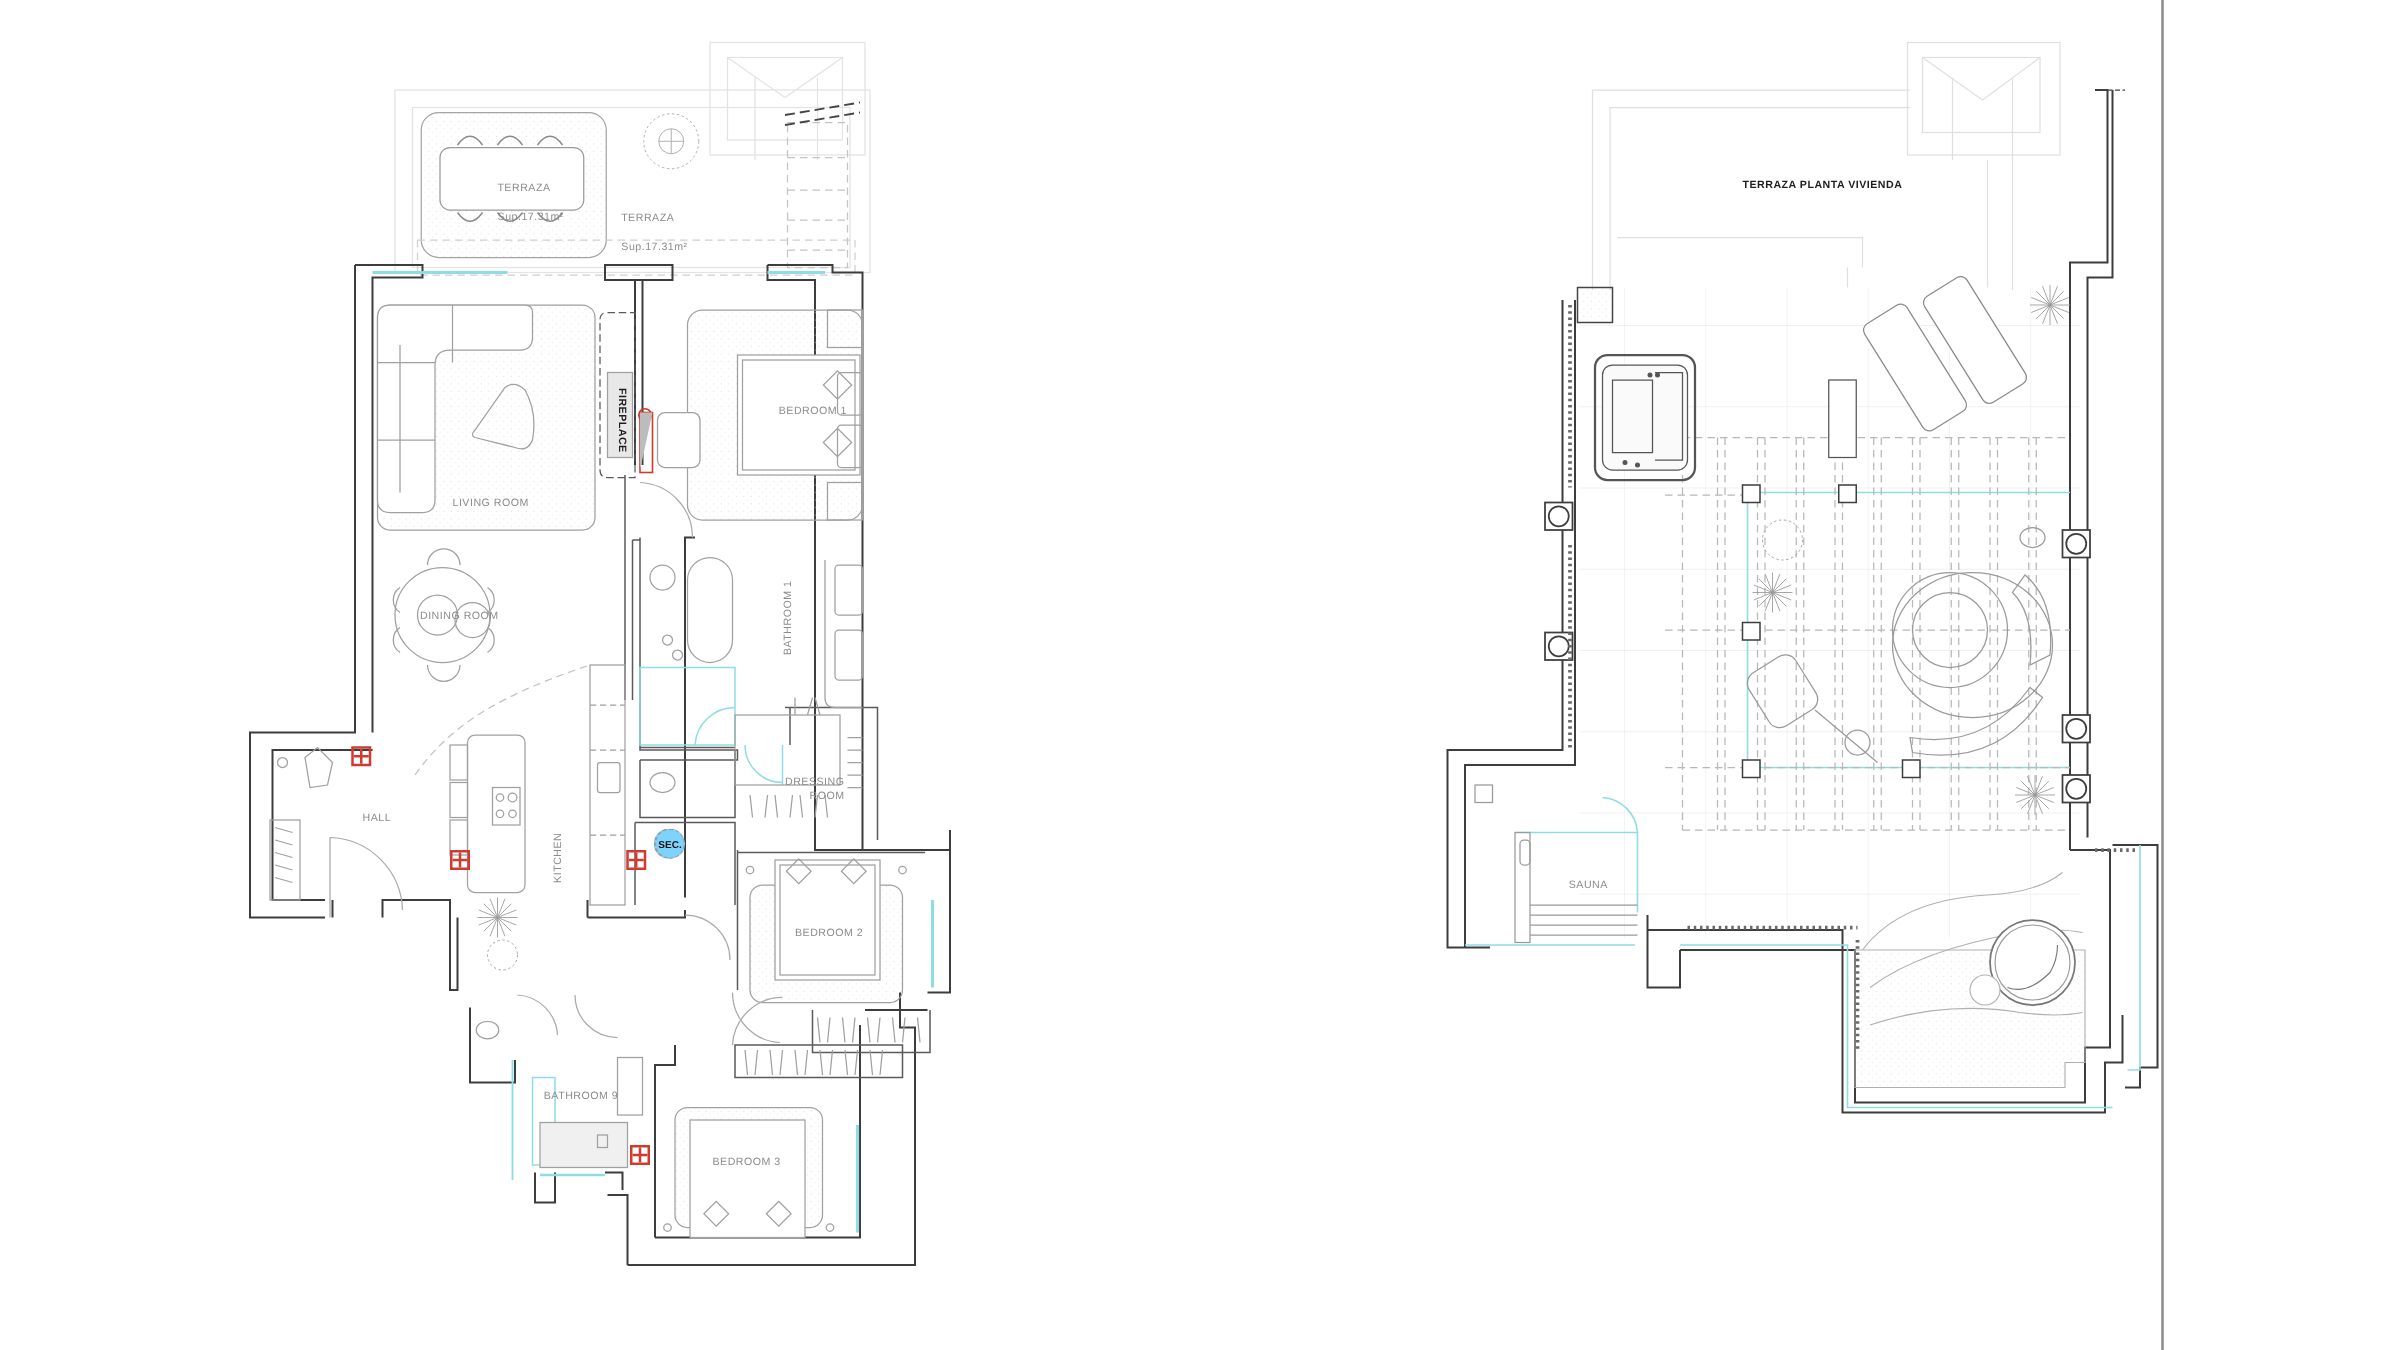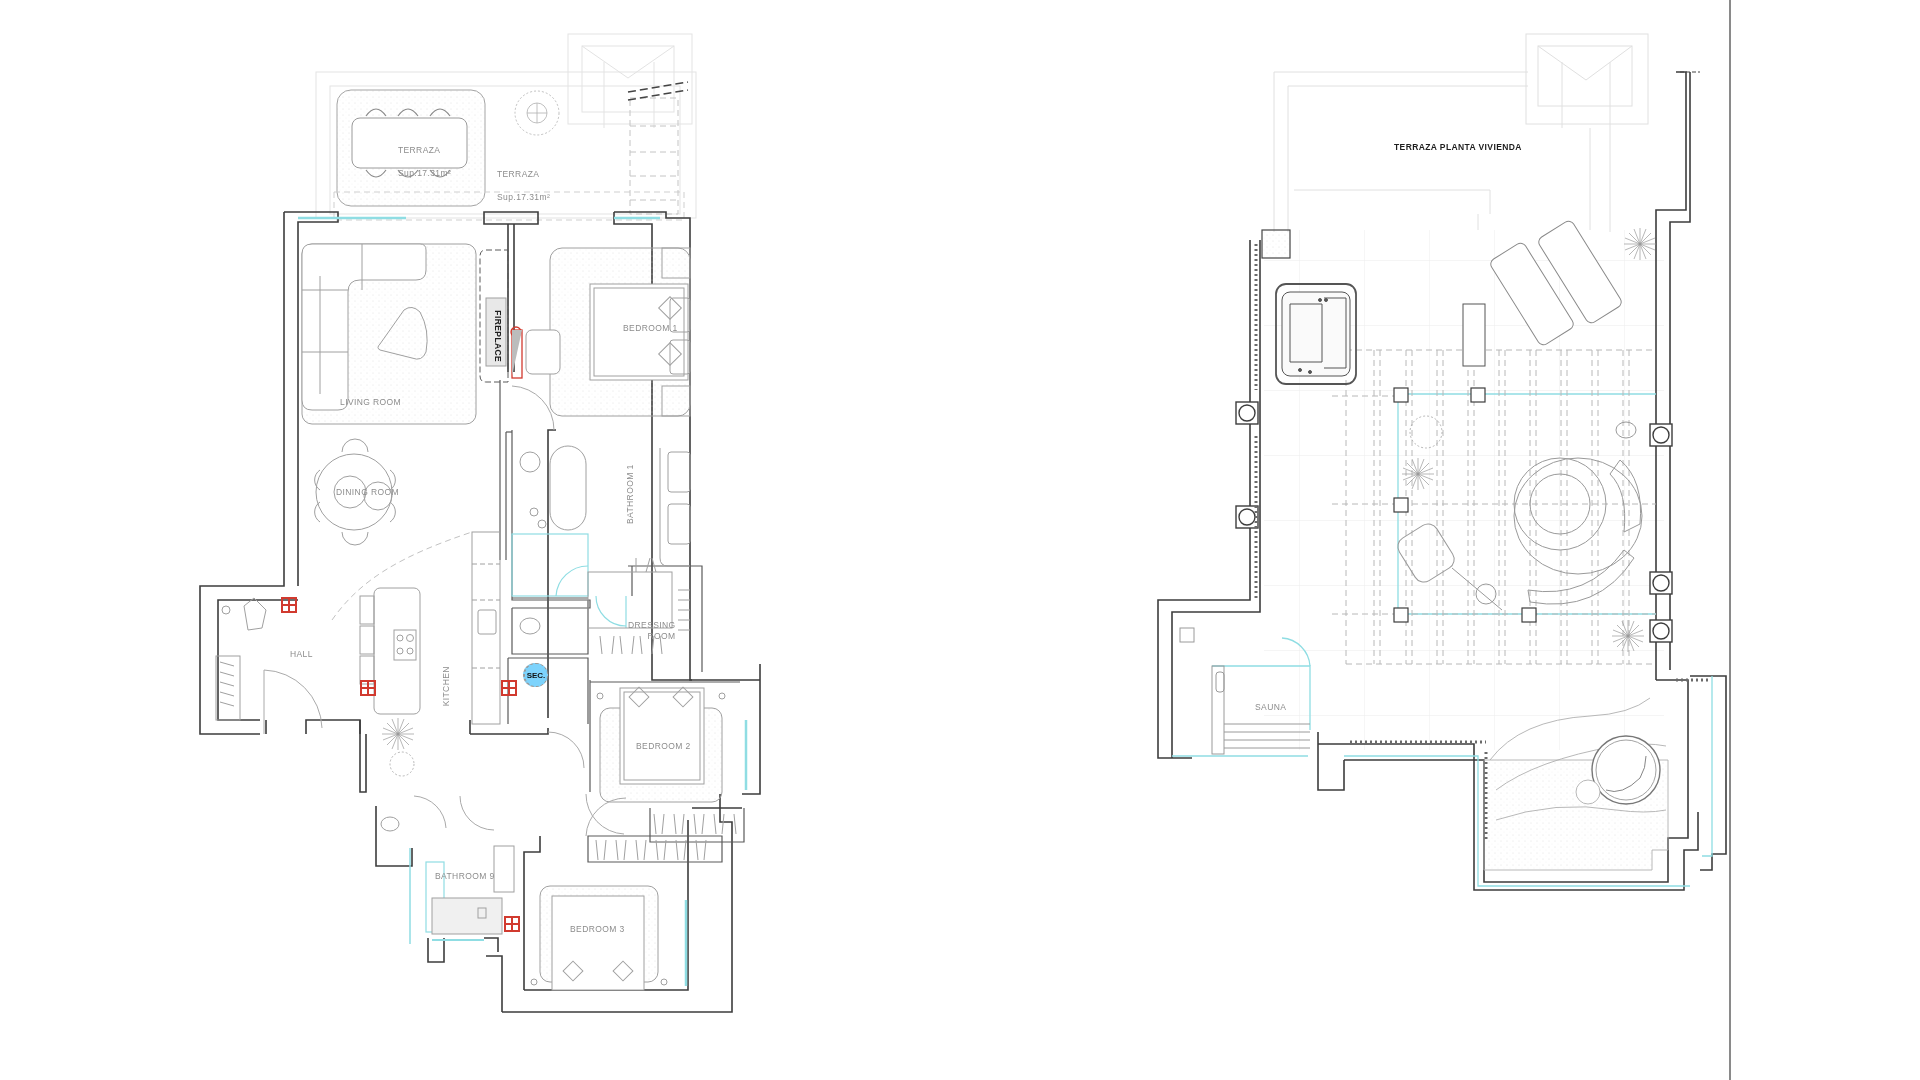--- a/index.html
+++ b/index.html
@@ -406,21 +406,21 @@
   <span class="ep" style="left:504px;top:916px;"></span>
 
   <div class="lbl two-line" style="left:387px;top:134px;">
     <span>TERRAZA</span><br>
     <span>Sup.17.31m²</span>
   </div>
   <div class="lbl two-line" style="left:486px;top:158px;">
     <span>TERRAZA</span><br>
     <span>Sup.17.31m²</span>
   </div>
-  <div class="lbl" style="left:340px;top:398px;">LIVING ROOM</div>
+  <div class="lbl" style="left:362px;top:398px;">LIVING ROOM</div>
   <div class="lbl dark vert-cw" style="left:472px;top:332px;">FIREPLACE</div>
   <div class="lbl" style="left:603px;top:324px;margin-left:20px;">BEDROOM 1</div>
   <div class="lbl" style="left:336px;top:488px;text-align:right;">DINING ROOM</div>
   <div class="lbl vert" style="left:600px;top:490px;">BATHROOM 1</div>
   <div class="lbl" style="left:290px;top:650px;">HALL</div>
   <div class="lbl vert" style="left:426px;top:682px;">KITCHEN</div>
   <div class="lbl two-line" style="left:628px;top:620px;text-align:right;">DRESSING
 ROOM</div>
   <div class="tag" style="left:523px;top:663px;">LAV.</div>
   <div class="tag" style="left:524px;top:663px;">SEC.</div>

